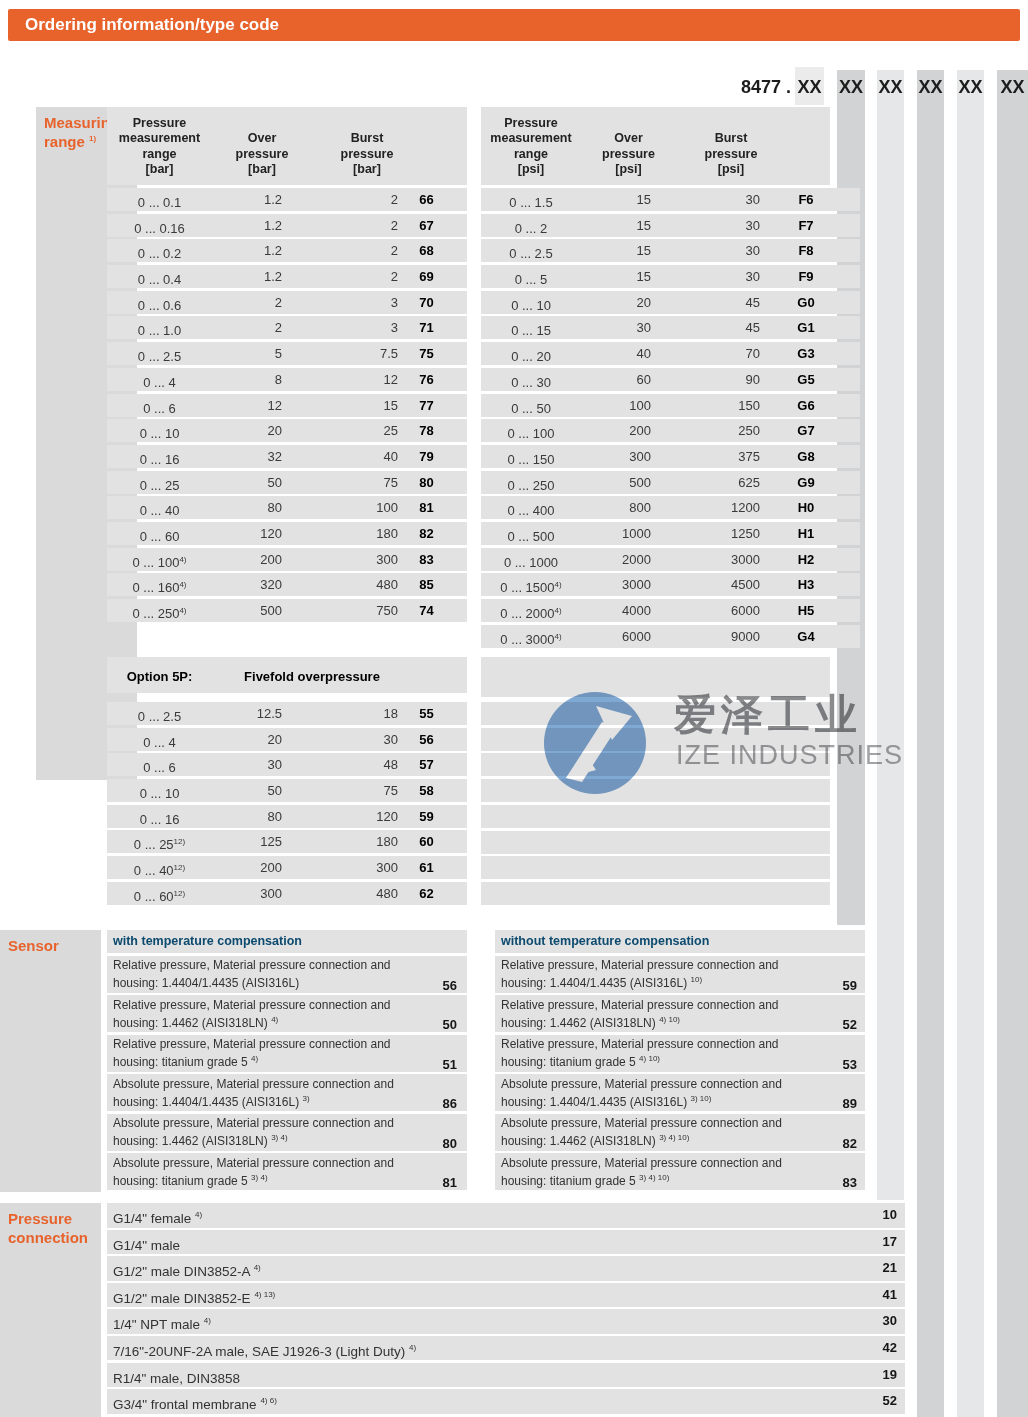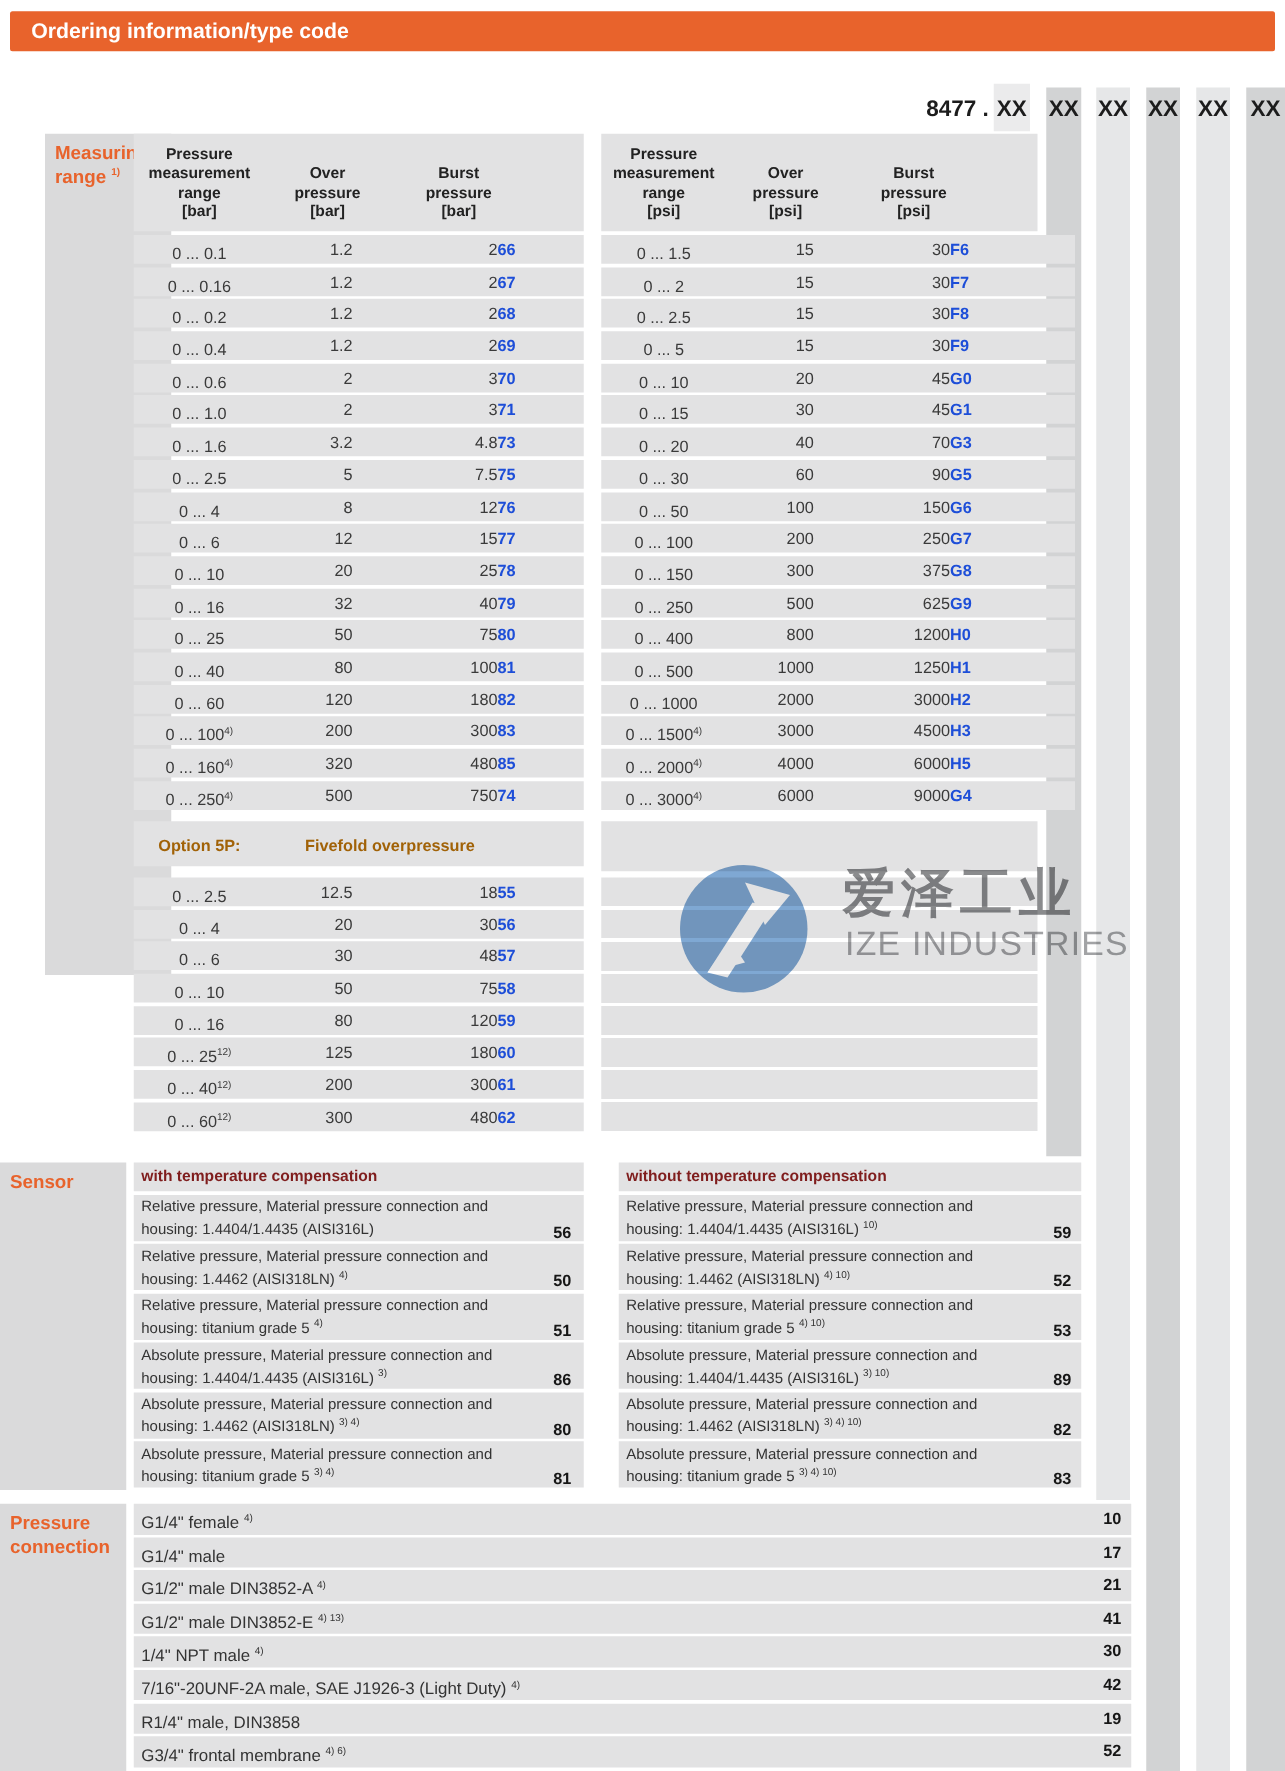--- a/index.html
+++ b/index.html
@@ -56,52 +56,52 @@
   .thead.psi .h3{width:110px;}
 
   
   .mtable{display:block;}
   .mtable.bar{left:107px;top:188px;width:360px;}
   .mtable.psi{left:481px;top:188px;width:379px;}
   .mrow{height:23px;margin-bottom:2.7px;background:var(--stripe);display:flex;
         font-size:13px;line-height:23px;color:#3a3a3a;}
   .mrow .range{text-align:center;}
   .mrow .num{text-align:right;}
-  .mrow .code{flex:1;text-align:left;font-weight:bold;color:#1d4ed8;}
+  .mrow .code{flex:1;text-align:center;font-weight:bold;color:#000000;}
   .mtable.bar .range{width:105px;}
   .mtable.bar .over{width:70px;}
   .mtable.bar .burst{width:116px;}
   .mtable.bar .code{padding-right:12px;}
   .mtable.psi .range{width:100px;}
   .mtable.psi .over{width:70px;}
   .mtable.psi .burst{width:109px;}
   .mtable.psi .code{padding-right:8px;}
 
   
   .opt-head{left:107px;top:657px;width:360px;height:36px;background:var(--stripe);
-            display:flex;line-height:40px;font-weight:bold;font-size:13px;color:#a16207;}
+            display:flex;line-height:40px;font-weight:bold;font-size:13px;color:#000000;}
   .opt-head .o1{width:105px;text-align:center;}
   .opt-head .o2{flex:1;text-align:center;padding-right:55px;}
   .mtable.opt{left:107px;top:702px;width:360px;}
 
   
   .psi-empty-head{left:481px;top:657px;width:349px;height:40px;background:var(--stripe);}
   .psi-empty{left:481px;top:702px;width:349px;height:203px;
              background:repeating-linear-gradient(180deg,var(--stripe) 0 23px,#fff 23px 25.7px);}
 
   
   .watermark{left:540px;top:686px;width:330px;height:110px;mix-blend-mode:multiply;}
   .wm-cn{position:absolute;left:134px;top:8px;font-size:42px;font-weight:bold;
          color:#8a8b8d;letter-spacing:5px;line-height:1;white-space:nowrap;}
   .wm-en{position:absolute;left:136px;top:56px;font-size:27px;color:#a2a3a5;
          letter-spacing:1px;line-height:1;white-space:nowrap;}
 
   
   .shead{background:var(--stripe);height:23px;line-height:23px;font-weight:bold;
-         font-size:12.5px;color:#7f1d1d;padding-left:6px;}
+         font-size:12.5px;color:#0c4a6e;padding-left:6px;}
   .stable{display:block;}
   .stable.left{left:107px;top:930px;width:360px;}
   .stable.right{left:495px;top:930px;width:370px;}
   .stable .shead{margin-bottom:2.5px;}
   .srow{height:37px;margin-bottom:2.5px;background:var(--stripe);display:flex;
         align-items:flex-end;}
   .srow .txt{flex:1;font-size:12px;line-height:1.42;color:#333;padding-left:6px;}
   .srow .code{width:46px;text-align:right;font-weight:bold;font-size:13px;
               color:#161616;padding-right:10px;}
   .stable.right .code{padding-right:8px;}
@@ -200,26 +200,20 @@
         <div class="num burst">3</div>
         <div class="code">70</div>
       </div>
       <div class="mrow">
         <div class="range"><span>0 ... 1.0</span><sup></sup></div>
         <div class="num over">2</div>
         <div class="num burst">3</div>
         <div class="code">71</div>
       </div>
       <div class="mrow">
-        <div class="range"><span>0 ... 1.6</span><sup></sup></div>
-        <div class="num over">3.2</div>
-        <div class="num burst">4.8</div>
-        <div class="code">73</div>
-      </div>
-      <div class="mrow">
         <div class="range"><span>0 ... 2.5</span><sup></sup></div>
         <div class="num over">5</div>
         <div class="num burst">7.5</div>
         <div class="code">75</div>
       </div>
       <div class="mrow">
         <div class="range"><span>0 ... 4</span><sup></sup></div>
         <div class="num over">8</div>
         <div class="num burst">12</div>
         <div class="code">76</div>

